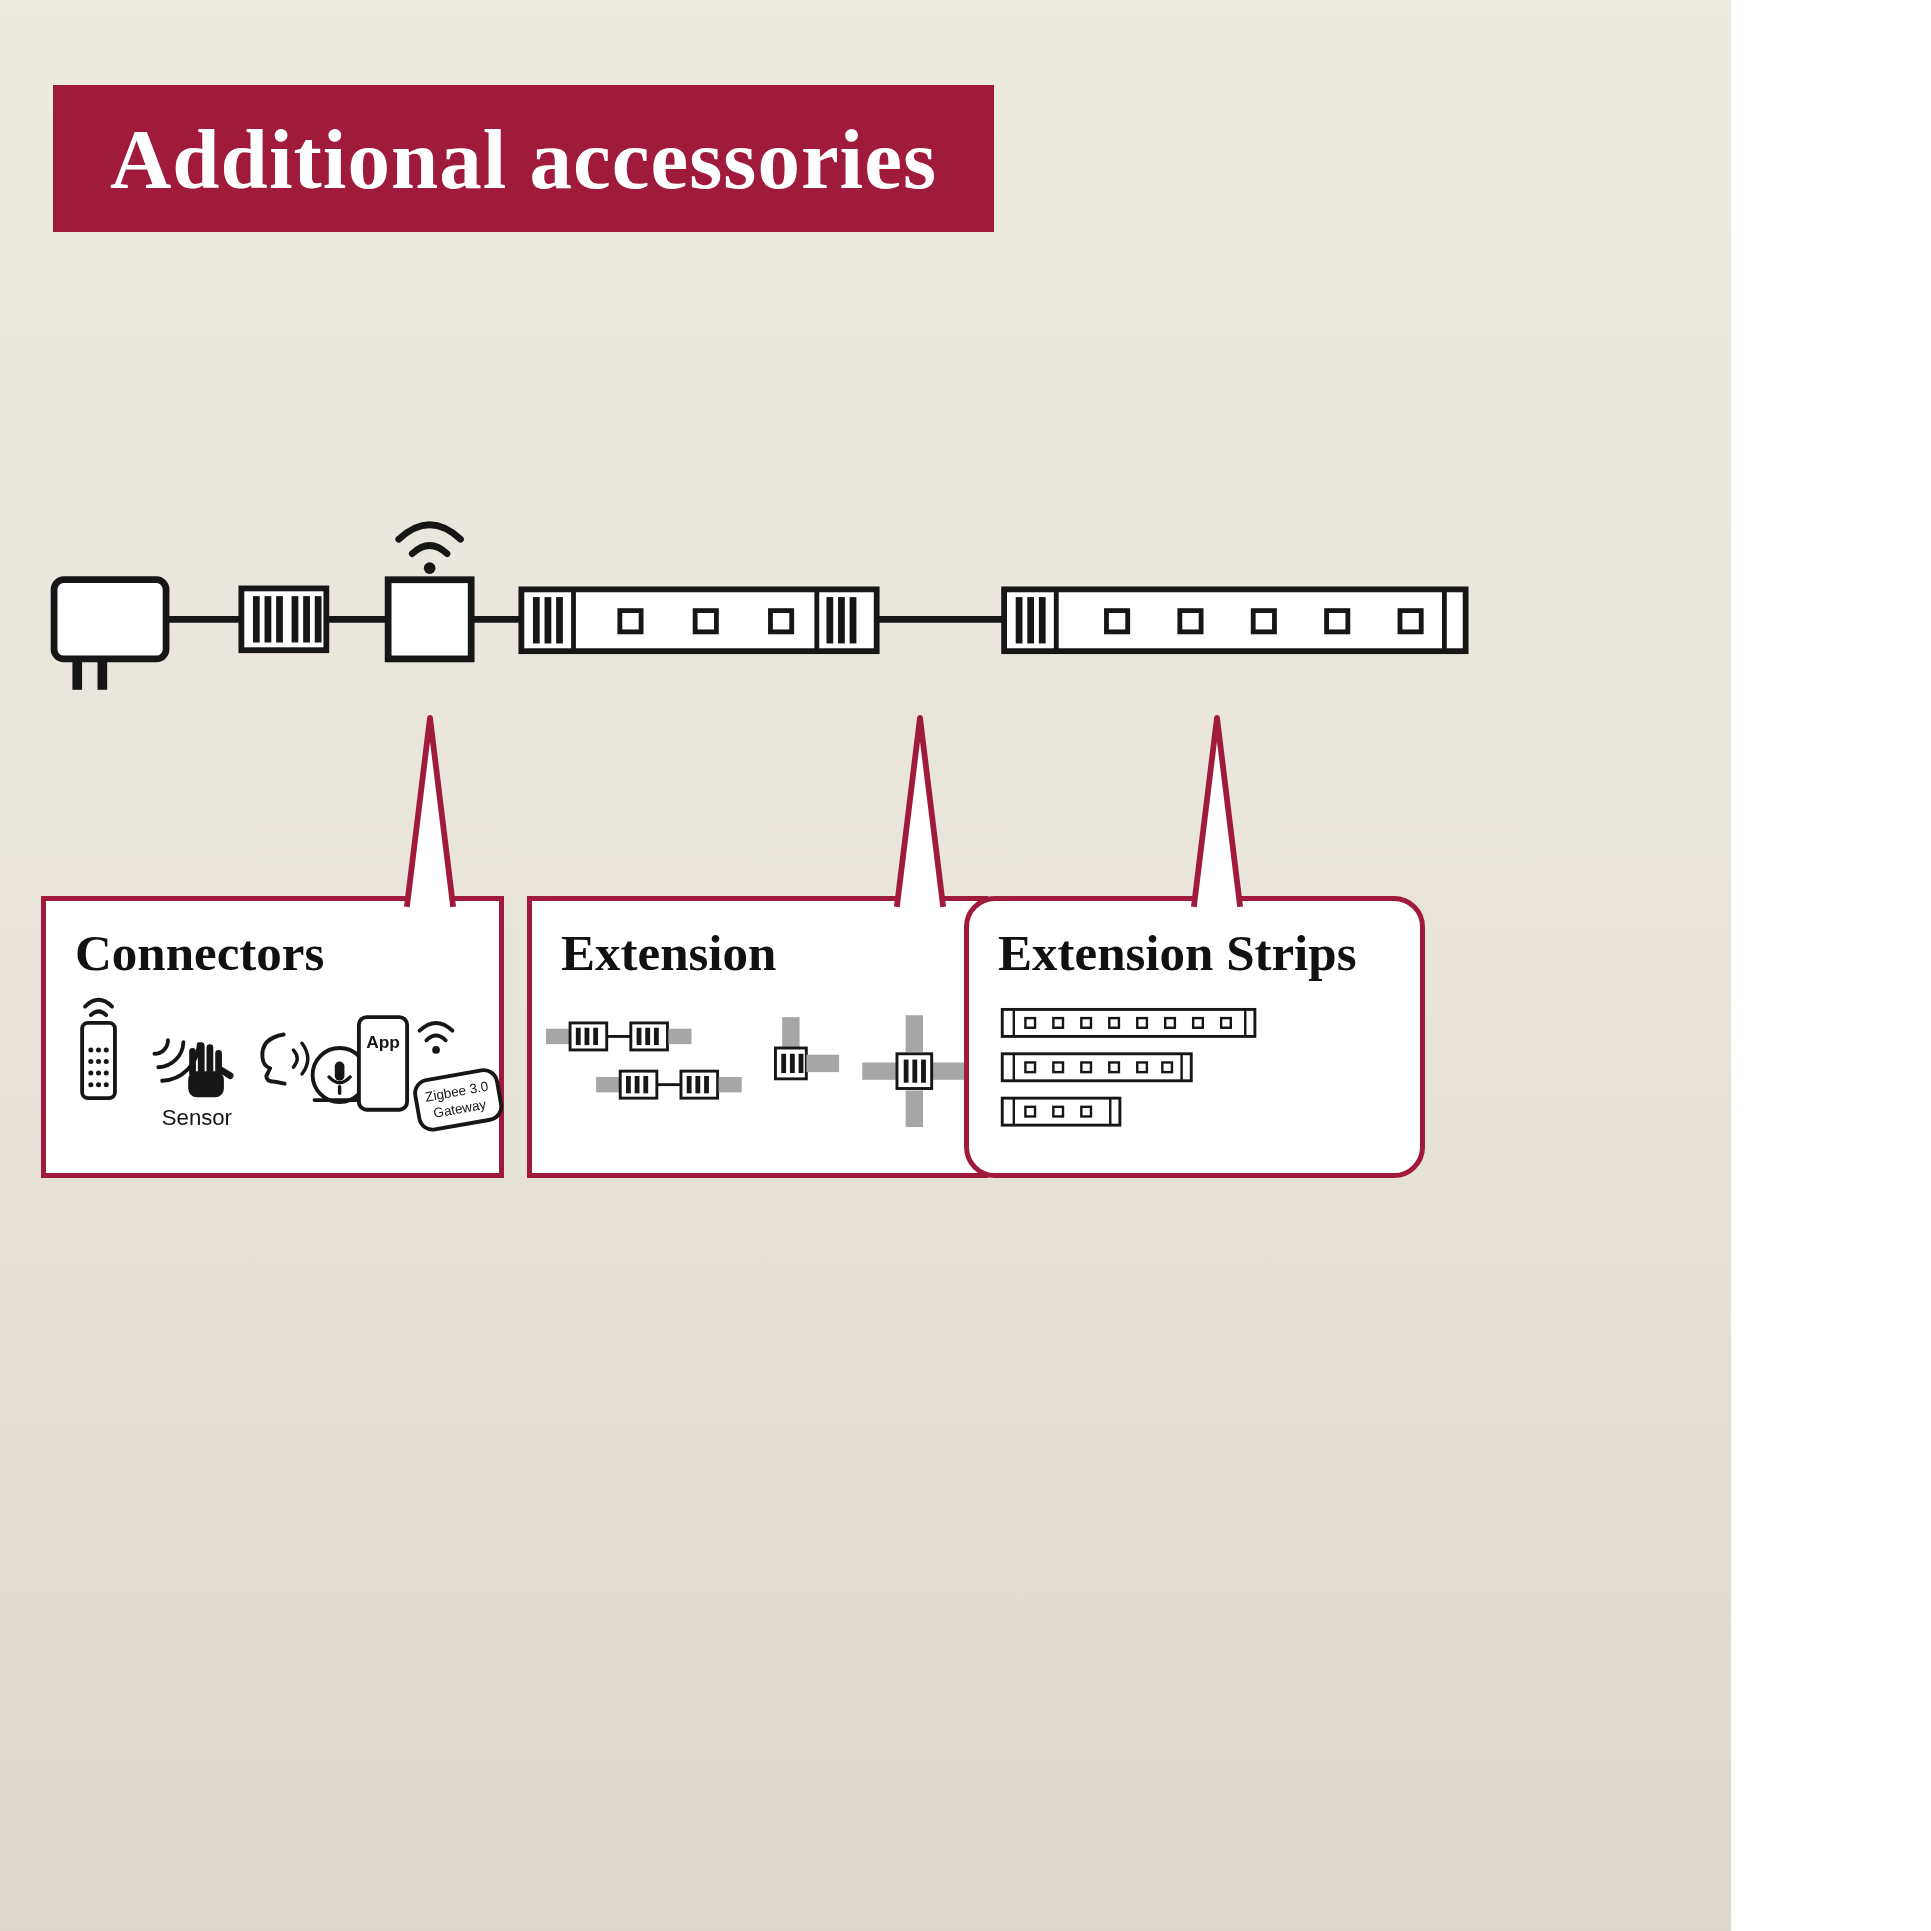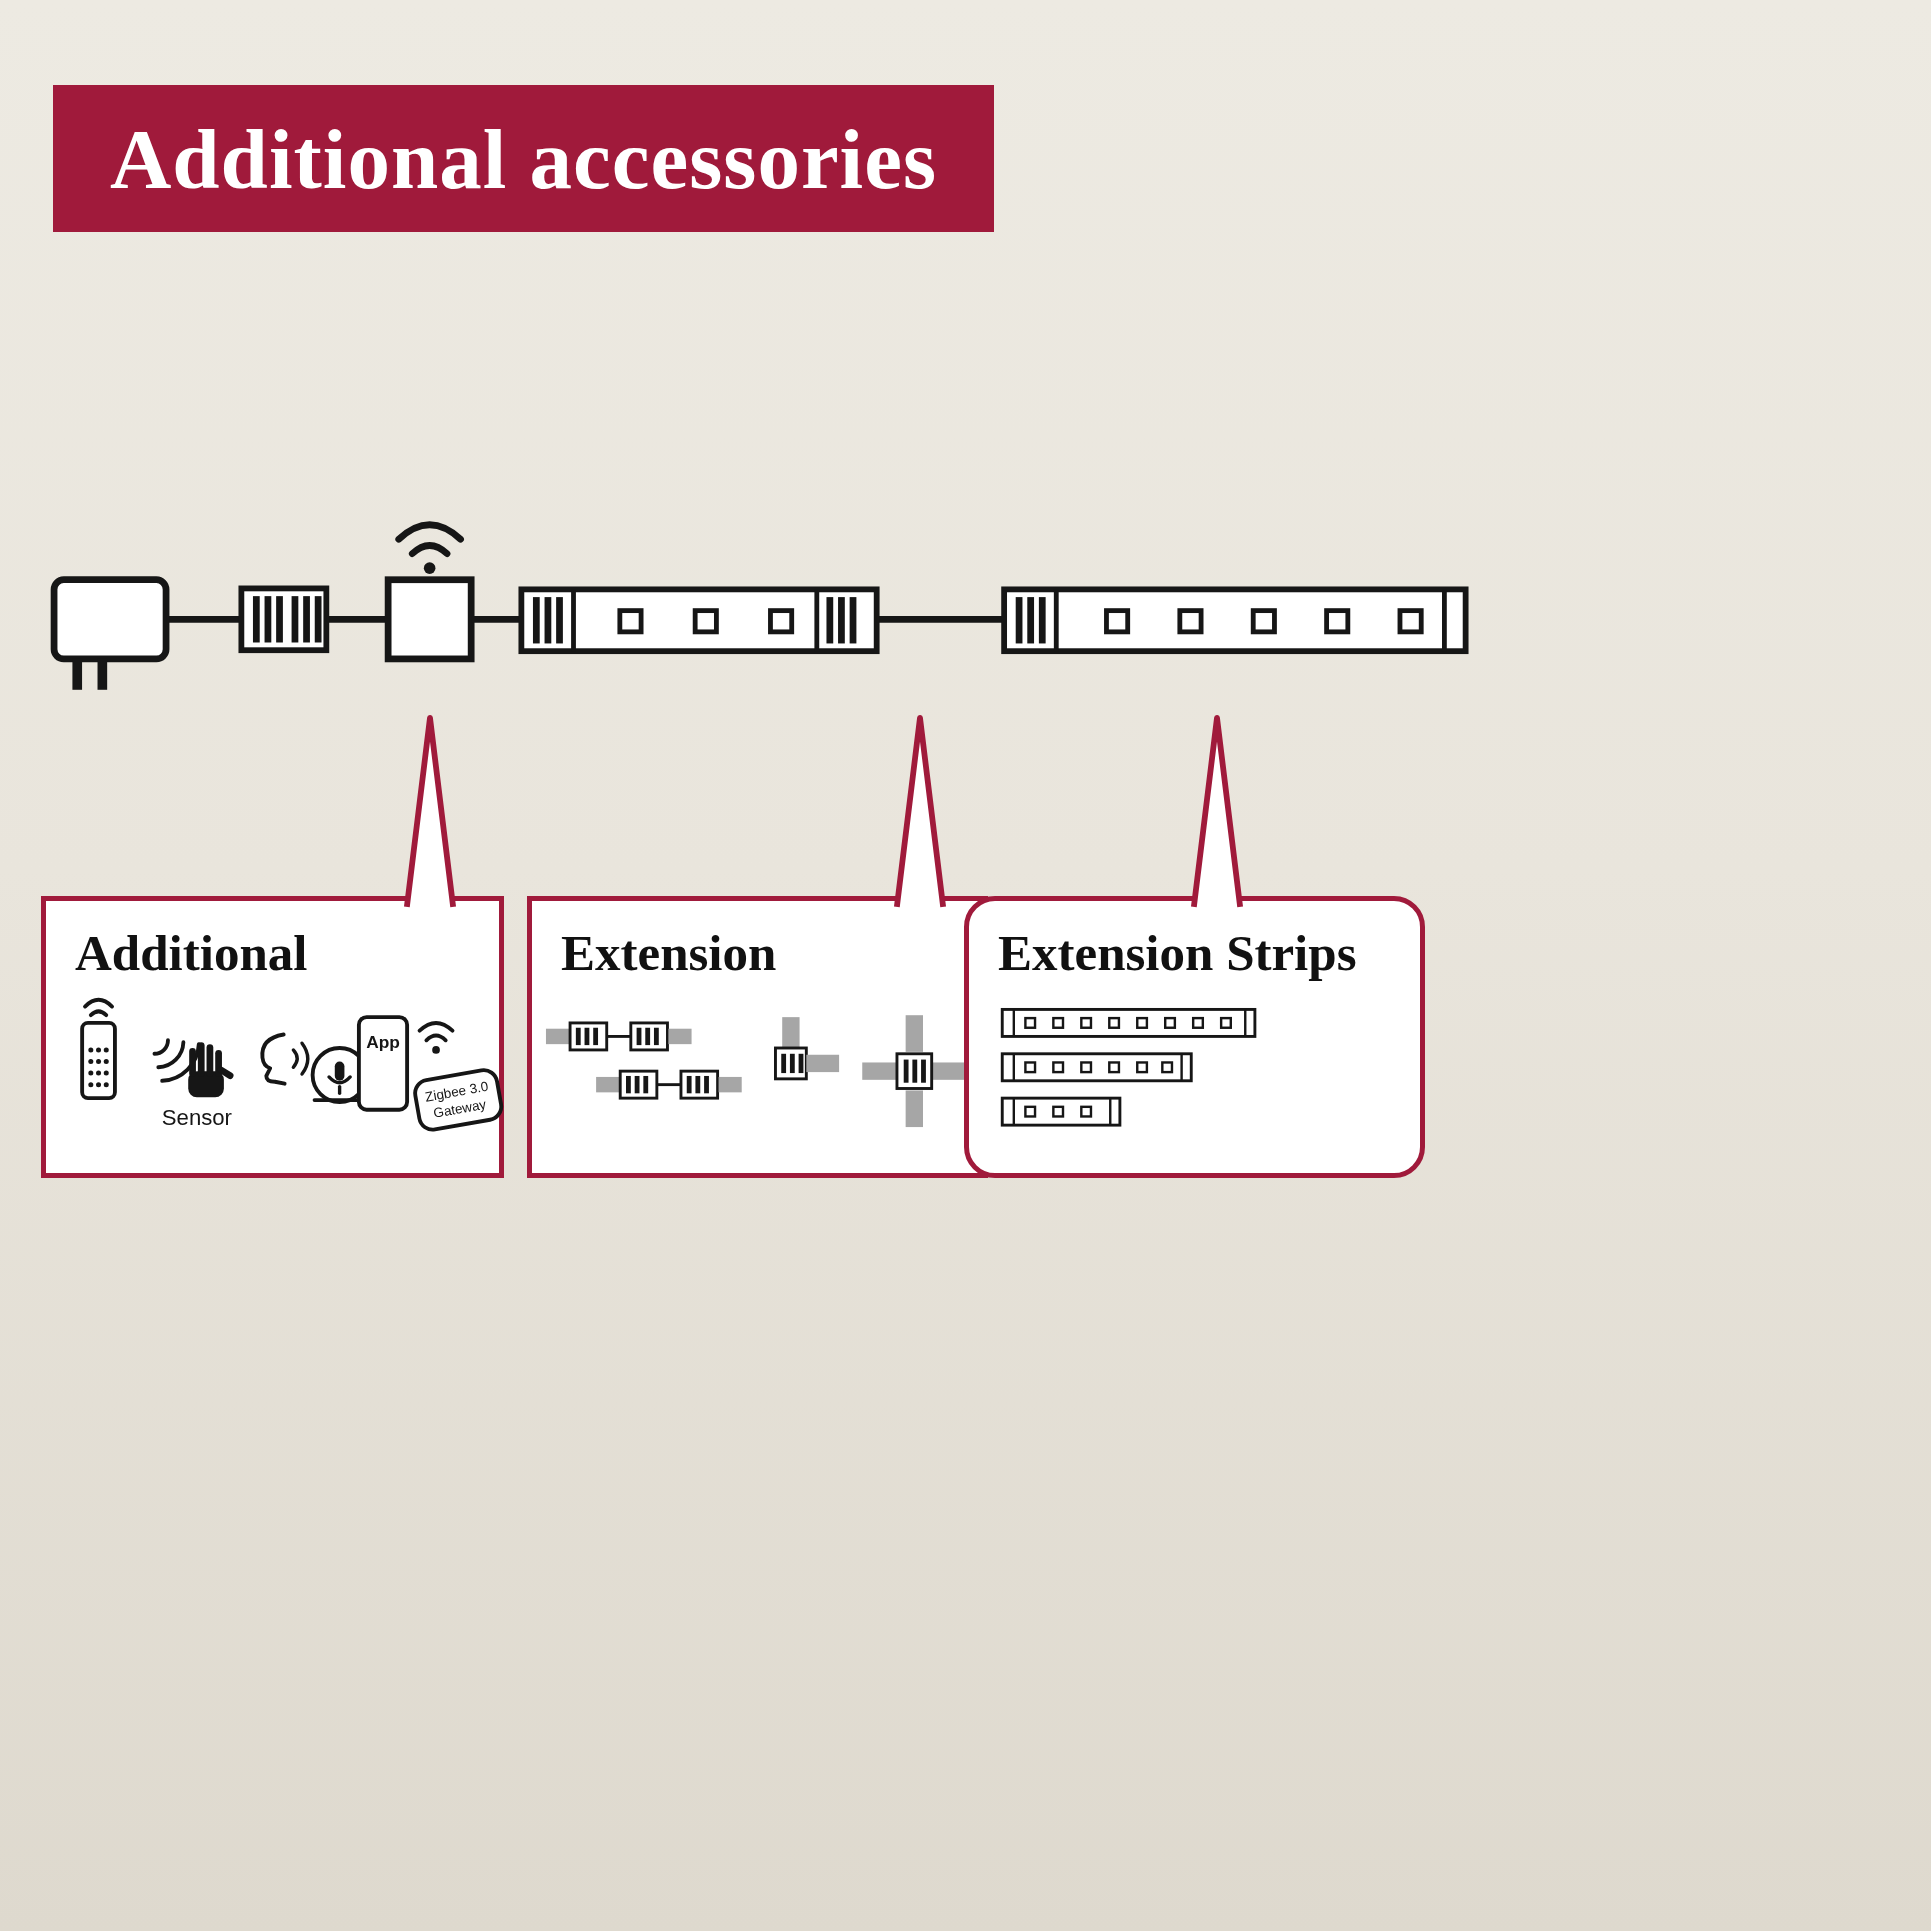--- a/index.html
+++ b/index.html
@@ -1,19 +1,19 @@
 <!DOCTYPE html>
 <html style="--accent: #a01a3b; --bg: #e9e5dc; --ink: #161616;"><head>
 <meta charset="utf-8">
 <style>
   * { margin:0; padding:0; box-sizing:border-box; }
   html,body { width:1931px; height:1931px; }
   body { font-family:"Liberation Sans", sans-serif; }
   .page {
-    position:relative; width:1931px; height:1931px; overflow:hidden;
+    position:relative; width:1731px; height:1931px; overflow:hidden;
     background: linear-gradient(180deg, #edeae2 0%, #e9e5dc 45%, #ded9ce 100%);
     padding-left: 48px;
   }
   .banner {
     position:absolute; left:53px; top:85px; width:941px; height:147px;
     background: var(--accent); display:flex; align-items:center; justify-content:center;
   }
   .banner h1 {
     font-family:"Liberation Serif", serif; font-weight:700; font-size:85px;
     color:#ffffff; letter-spacing:1px; white-space:nowrap;
@@ -102,21 +102,21 @@
       <rect x="1374" y="132" width="22" height="22" fill="none" stroke="#161616" stroke-width="5"></rect>
       <rect x="1450" y="132" width="22" height="22" fill="none" stroke="#161616" stroke-width="5"></rect>
       <line x1="1496" y1="110" x2="1496" y2="174" stroke="#161616" stroke-width="5"></line>
     </g>
   </svg>
 
   <div class="callout" id="callout-controllers">
     <svg class="spike" viewBox="0 0 56 204">
       <path d="M4 204 L28 8 L52 204" fill="#ffffff" stroke="var(--accent)" stroke-width="6" stroke-linejoin="round"></path>
     </svg>
-    <h2>Additional</h2>
+    <h2>Connectors</h2>
     <svg class="icon-row" viewBox="0 0 462 168">
 
       <g>
         <path d="M40 22 Q48 14 56 22" fill="none" stroke="#161616" stroke-width="4" stroke-linecap="round"></path>
         <path d="M34 13 Q48 -1 62 13" fill="none" stroke="#161616" stroke-width="4" stroke-linecap="round"></path>
         <rect x="31" y="30" width="34" height="78" rx="6" fill="none" stroke="#161616" stroke-width="4"></rect>
         <circle cx="40" cy="58" r="2.6" fill="#161616"></circle>
           <circle cx="48" cy="58" r="2.6" fill="#161616"></circle>
           <circle cx="56" cy="58" r="2.6" fill="#161616"></circle>
         <circle cx="40" cy="70" r="2.6" fill="#161616"></circle>

